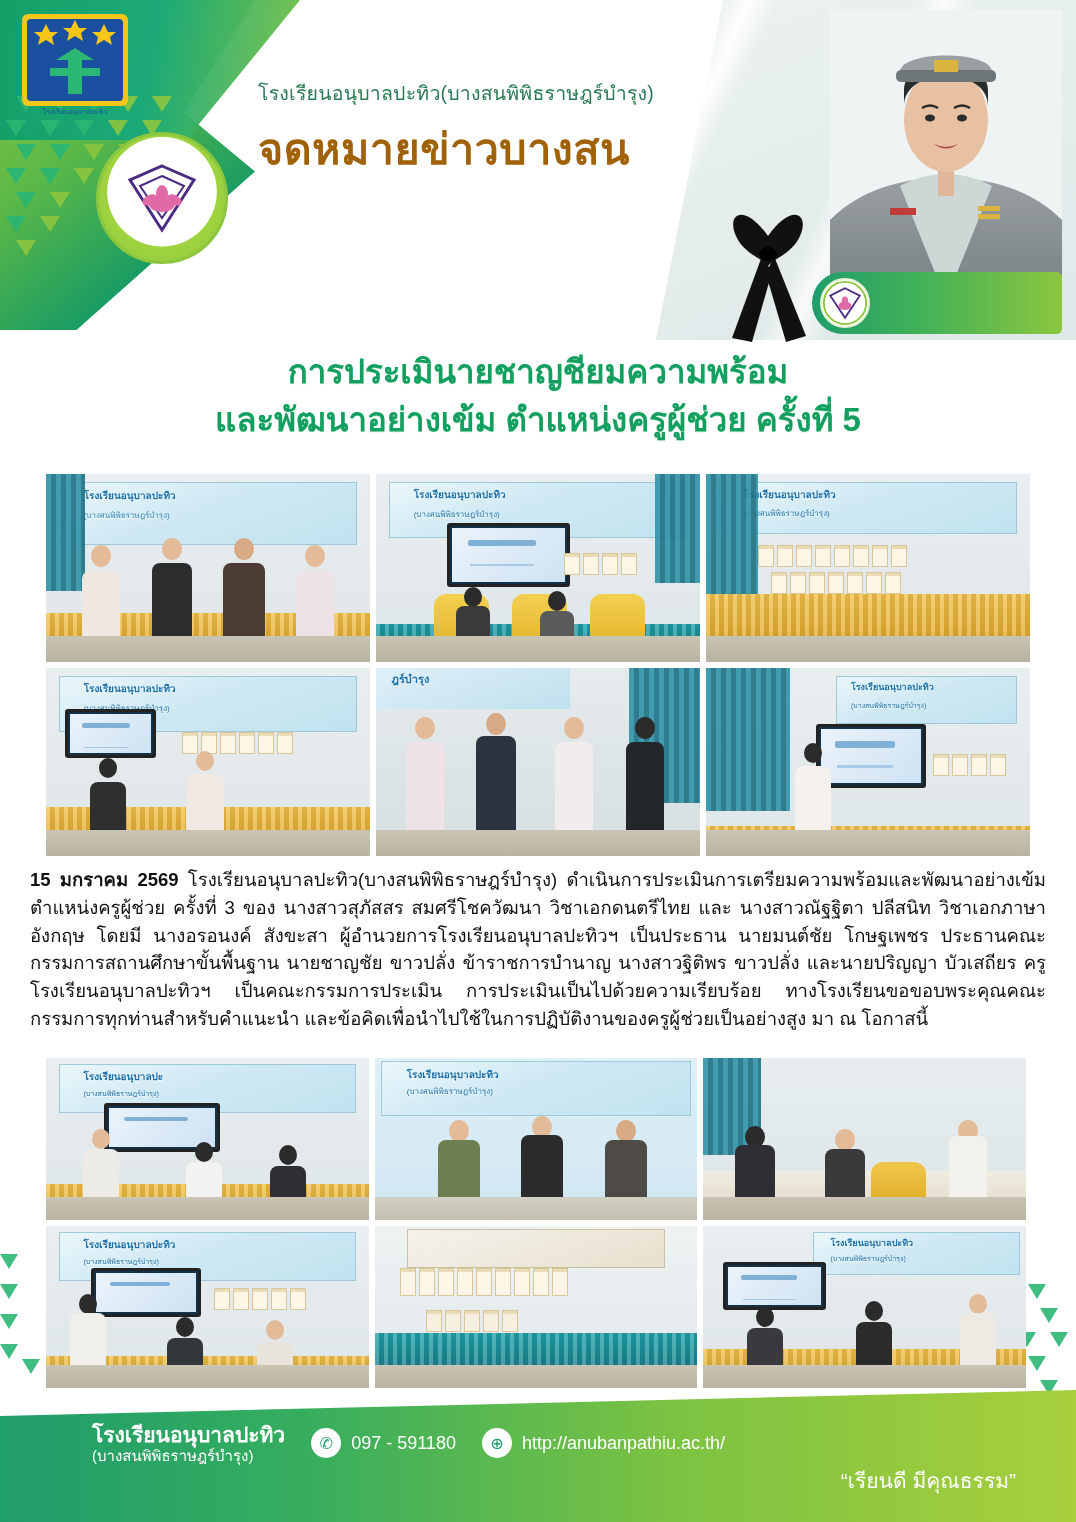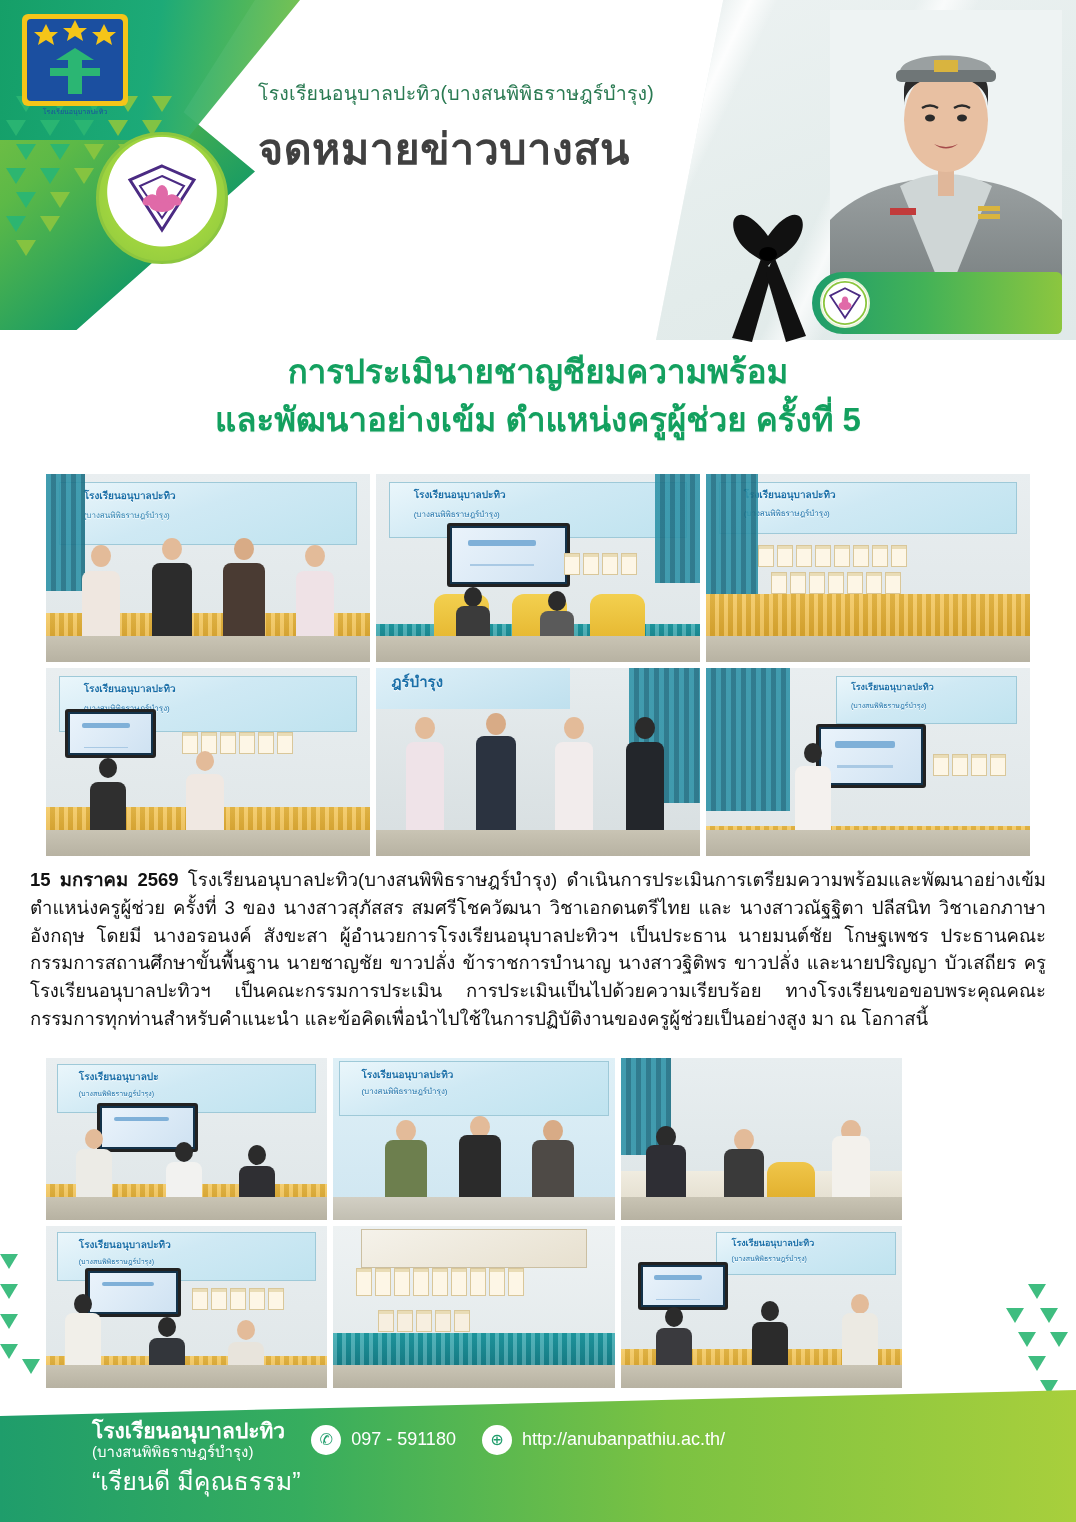--- a/index.html
+++ b/index.html
@@ -67,21 +67,21 @@
   .footer-row1 { display: flex; align-items: center; gap: 26px; }
   .school-name { line-height: 1.15; }
   .school-name .l1 { font-size: 21px; font-weight: bold; }
   .school-name .l2 { font-size: 15px; }
   .contact { display: flex; align-items: center; gap: 10px; font-size: 18px; }
   .circle-ico {
     width: 30px; height: 30px; border-radius: 50%; background: #fff;
     display: flex; align-items: center; justify-content: center;
     color: #1f9d6b; font-size: 16px; flex: 0 0 auto;
   }
-  .motto { text-align: left; font-size: 25px; }
+  .motto { text-align: right; font-size: 21px; }
 
   
   .logo-crest {
     position: absolute; left: 16px; top: 8px; width: 118px; height: 112px;
   }
   .seal {
     position: absolute; left: 96px; top: 132px; width: 132px; height: 132px;
     border-radius: 50%;
     background: radial-gradient(circle at 50% 45%, #ffffff 58%, #9fd43f 59%, #8cc63f 100%);
     border: 3px solid #8cc63f;
@@ -95,21 +95,21 @@
   }
   .seal-text {
     position: absolute; inset: 0; font-size: 7.5px; color: #2b6a3a;
   }
   .header-text {
     position: absolute; left: 258px; top: 78px; width: 560px;
   }
   .h-line1 { font-size: 19.5px; color: #2a7a52; letter-spacing: .2px; }
   .h-line2 { font-size: 19.5px; color: #2a7a52; margin-top: 9px; }
   .h-title {
-    font-size: 43px; font-weight: bold; color: #404040; margin-top: 6px; letter-spacing: .5px;
+    font-size: 43px; font-weight: bold; color: #a16207; margin-top: 6px; letter-spacing: .5px;
   }
   .issue-pill {
     margin-top: 10px;
     background: linear-gradient(90deg, #b7d93f 0%, #d7e85e 55%, #eef5b0 100%);
     color: #3f5c18; font-size: 19px; font-weight: bold;
     padding: 5px 20px 7px 22px; display: inline-block;
     border-radius: 2px;
   }
 
   
@@ -142,21 +142,21 @@
     font-size: 33px; font-weight: bold; line-height: 1.45;
     text-shadow: 0 1px 0 #e6f6ec;
   }
 
   
   .grid {
     position: absolute; display: grid; gap: 6px;
   }
   .grid.g1 { left: 46px; top: 474px; width: 984px; height: 382px;
     grid-template-columns: 1fr 1fr 1fr; grid-template-rows: 1fr 1fr; }
-  .grid.g2 { left: 46px; top: 1058px; width: 856px; height: 330px;
+  .grid.g2 { left: 46px; top: 1058px; width: 980px; height: 330px;
     grid-template-columns: 1fr 1fr 1fr; grid-template-rows: 1fr 1fr; }
   .photo {
     position: relative; overflow: hidden; background: #cfd8dc;
   }
 
   
   .body-text {
     position: absolute; left: 30px; top: 866px; width: 1016px;
     font-size: 18.5px; color: #111; line-height: 1.5;
     text-align: justify;
@@ -516,21 +516,21 @@
           <div class="body2" style="width:38px;height:78%;bottom:0;background:#f0e8e2"></div>
         </div>
         <div class="floor"></div>
       </div>
     </div>
 
     <div class="photo">
       <div class="scene">
         <div class="wall" style="background:linear-gradient(#e6ecee,#d7dee0)"></div>
         <div class="banner" style="left:0;right:40%;top:0;height:22%;border:none;background:linear-gradient(160deg,#dff0f8,#bfe0ee)">
-          <div class="bt" style="font-size:15px">ฎร์บำรุง</div>
+          <div class="bt" style="font-size:11px">ฎร์บำรุง</div>
         </div>
         <div class="curtain" style="right:0;width:22%;height:72%"></div>
         <div class="table-front" style="height:14%">
             <div class="table-skirt"></div>
           </div>
         <div class="person" style="left:6%;width:18%;height:74%">
           <div class="head" style="width:20px;height:22px;background:#e3bb99;bottom:calc(100% - 22px)"></div>
           <div class="body2" style="width:38px;height:82%;bottom:0;background:#efe3e8"></div>
         </div>
         <div class="person" style="left:28%;width:18%;height:76%">

